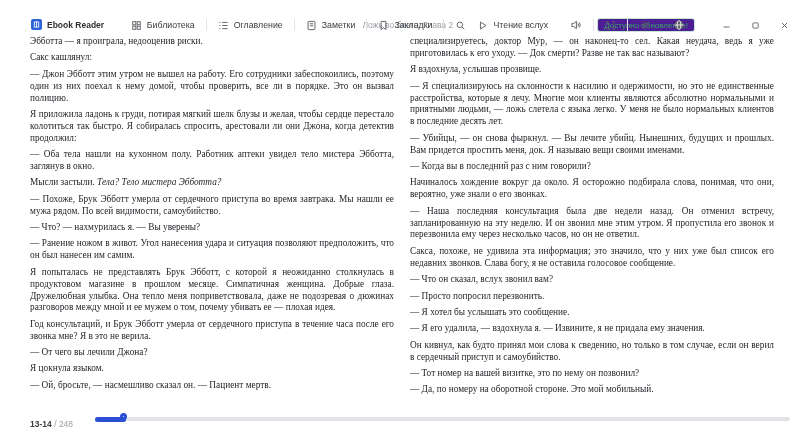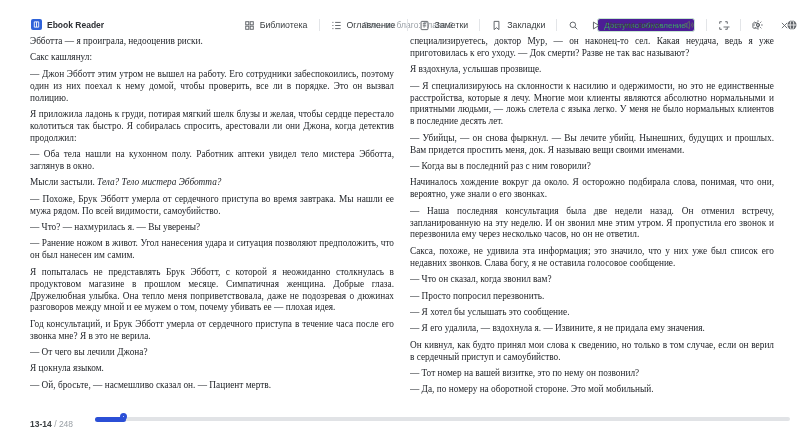--- a/index.html
+++ b/index.html
@@ -25,21 +25,21 @@
   .book-title{position:absolute;left:50%;top:4px;transform:translateX(-53%);
     font-size:8.5px;color:var(--muted-grey);white-space:nowrap;}
   .tb-right{position:absolute;right:10px;top:2px;display:flex;align-items:center;gap:17px;}
   .badge{font-size:8px;color:var(--accent-green);border:1px solid var(--badge-border);
     border-radius:3px;padding:1.5px 6px;background:#4c1d95;white-space:nowrap;margin-right:8px;}
   .win-btn{display:flex;align-items:center;justify-content:center;width:12px;height:12px;
     color:var(--ui-grey);cursor:default;}
 
   
   .toolbar{position:absolute;top:16px;left:0;right:0;height:18px;
-    display:flex;align-items:center;justify-content:flex-end;padding:0 0 0 30px;}
+    display:flex;align-items:center;justify-content:center;padding:0 12px 0 30px;}
   .tool-group{display:flex;align-items:center;}
   .tool-item{display:flex;align-items:center;gap:5px;font-size:8.8px;color:#3c4043;
     padding:0 11px;white-space:nowrap;}
   .tool-item:first-child{padding-left:0;}
   .divider{width:1px;height:12px;background:#e3e5e8;}
   .icon{display:inline-flex;align-items:center;justify-content:center;color:var(--ui-grey);}
   .icon svg{display:block;}
   .green{color:var(--accent-green);}
   .read-aloud{color:#3c4043;}
 
@@ -222,21 +222,21 @@
       </div>
     <div class="col">
         <p><span>специализируетесь, доктор Мур, — он наконец-то сел. Какая неудача, ведь я уже приготовилась к его уходу. — Док смерти? Разве не так вас называют?</span></p>
         <p><span>Я вздохнула, услышав прозвище.</span></p>
         <p><span>— Я специализируюсь на склонности к насилию и одержимости, но это не единственные расстройства, которые я лечу. Многие мои клиенты являются абсолютно нормальными и приятными людьми, — ложь слетела с языка легко. У меня не было нормальных клиентов в последние десять лет.</span></p>
         <p><span>— Убийцы, — он снова фыркнул. — Вы лечите убийц. Нынешних, будущих и прошлых. Вам придется простить меня, док. Я называю вещи своими именами.</span></p>
         <p><span>— Когда вы в последний раз с ним говорили?</span></p>
         <p><span>Начиналось хождение вокруг да около. Я осторожно подбирала слова, понимая, что они, вероятно, уже знали о его звонках.</span></p>
         <p><span>— Наша последняя консультация была две недели назад. Он отменил встречу, запланированную на эту неделю. И он звонил мне этим утром. Я пропустила его звонок и перезвонила ему через несколько часов, но он не ответил.</span></p>
         <p><span>Сакса, похоже, не удивила эта информация; это значило, что у них уже был список его недавних звонков. Слава богу, я не оставила голосовое сообщение.</span></p>
-        <p><span>— Что он сказал, когда звонил вам?</span></p>
+        <p><span>— Что он сказал, вслух звонил вам?</span></p>
         <p><span>— Просто попросил перезвонить.</span></p>
         <p><span>— Я хотел бы услышать это сообщение.</span></p>
         <p><span>— Я его удалила, — вздохнула я. — Извините, я не придала ему значения.</span></p>
         <p><span>Он кивнул, как будто принял мои слова к сведению, но только в том случае, если он верил в сердечный приступ и самоубийство.</span></p>
         <p><span>— Тот номер на вашей визитке, это по нему он позвонил?</span></p>
         <p><span>— Да, по номеру на оборотной стороне. Это мой мобильный.</span></p>
       </div>
   </div>
 
   <div class="footer">

